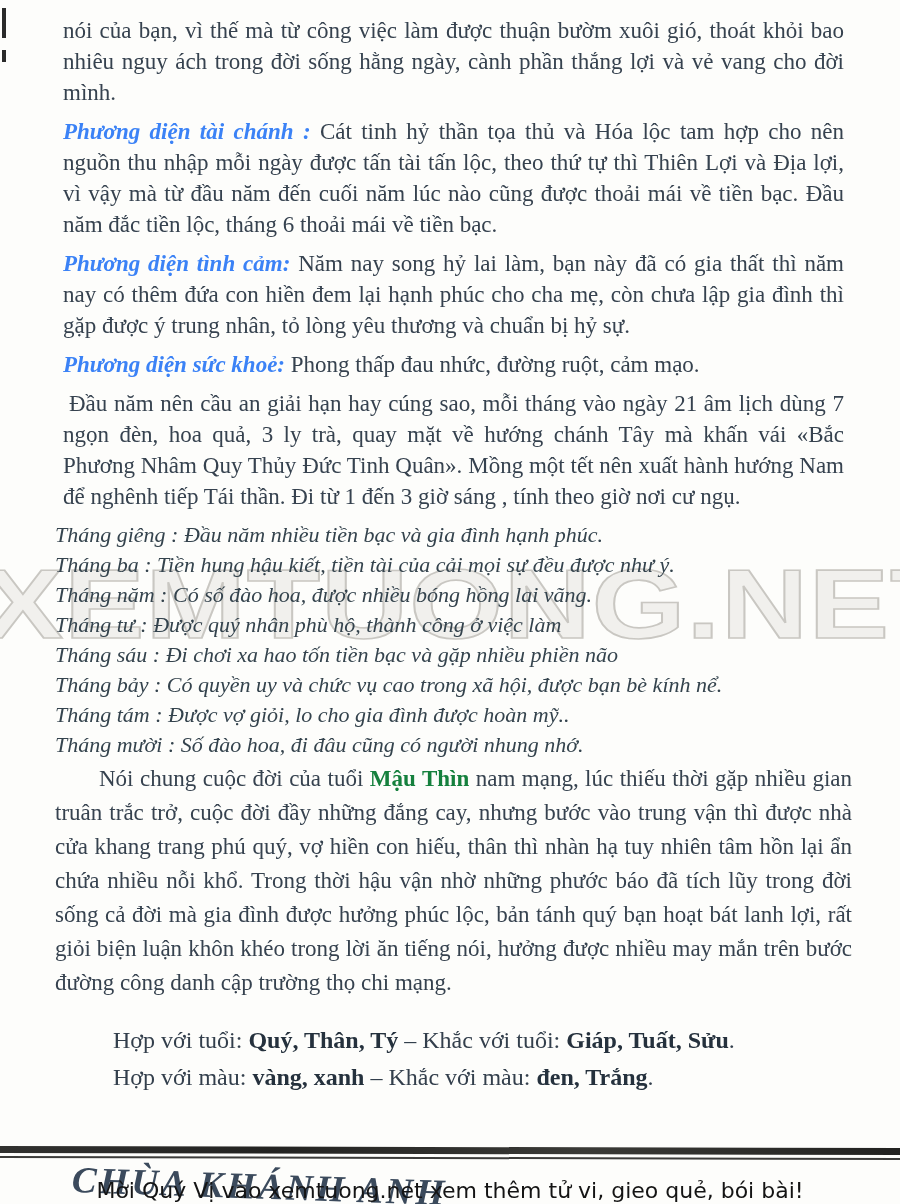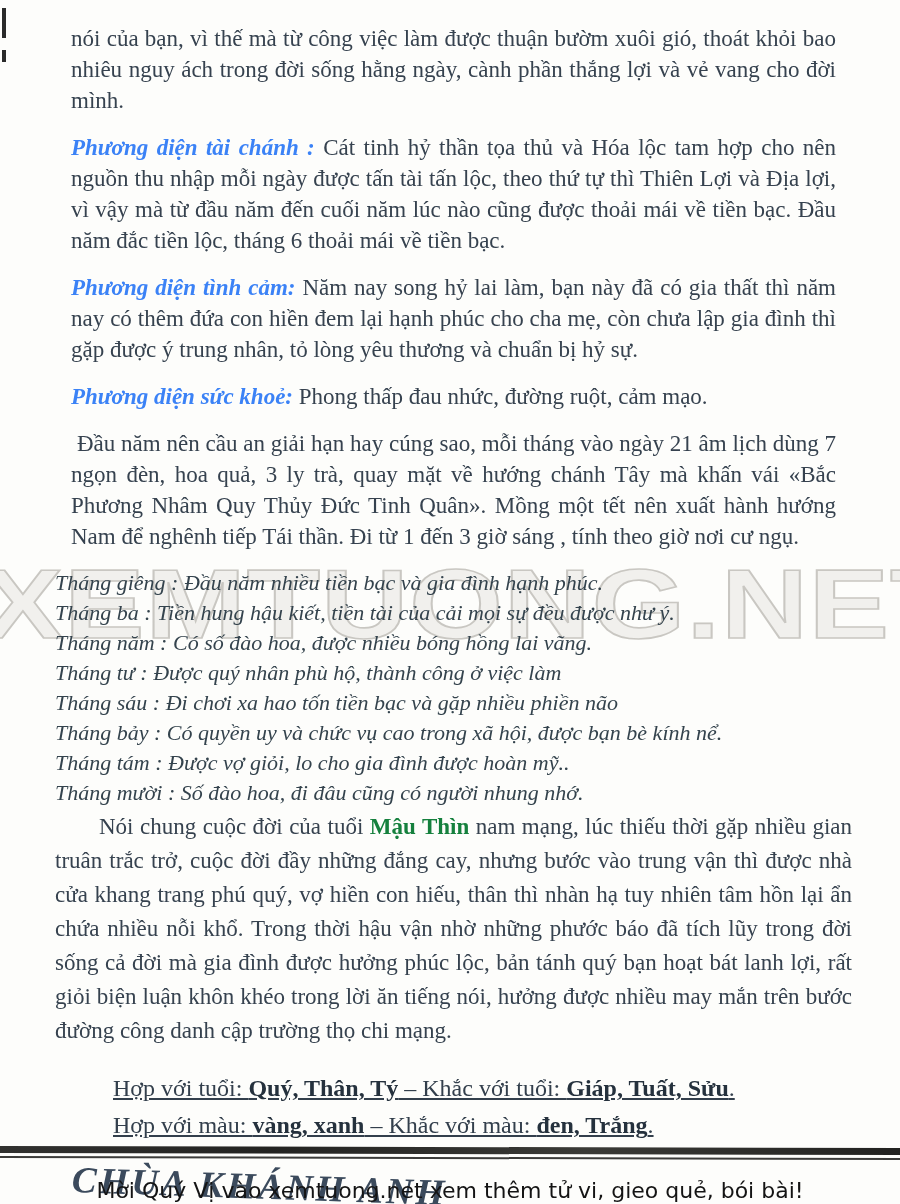--- a/index.html
+++ b/index.html
@@ -39,21 +39,21 @@
     position: absolute;
     top: 7px;
     left: 55px;
     right: 48px;
     z-index: 1;
   }
   .para {
     font-size: 23px;
     line-height: 31px;
     text-align: justify;
-    margin: 16px;
+    margin: 8px;
   }
   .para.ritual { text-indent: 6px; }
   .sec-label {
     font-weight: bold;
     font-style: italic;
     color: #3b82f6;
   }
   .months { margin: 2px 0 0 0; }
   .month-line {
     font-size: 22px;
@@ -68,21 +68,20 @@
     text-align: justify;
     text-indent: 44px;
     margin: 2px 0 0 0;
   }
   .summary b { color: #15803d; }
   .compat {
     margin: 22px 0 0 58px;
     font-size: 24px;
     line-height: 37px;
     color: #333f4c;
-    text-decoration: underline;
   }
   .compat b { color: #25313d; }
 
   
   .rule-thick {
     position: absolute;
     left: 0; right: 0;
     top: 1147px;
     height: 7px;
     background: linear-gradient(90deg, #31312f 0%, #232321 30%, #3a3a36 65%, #222220 100%);

